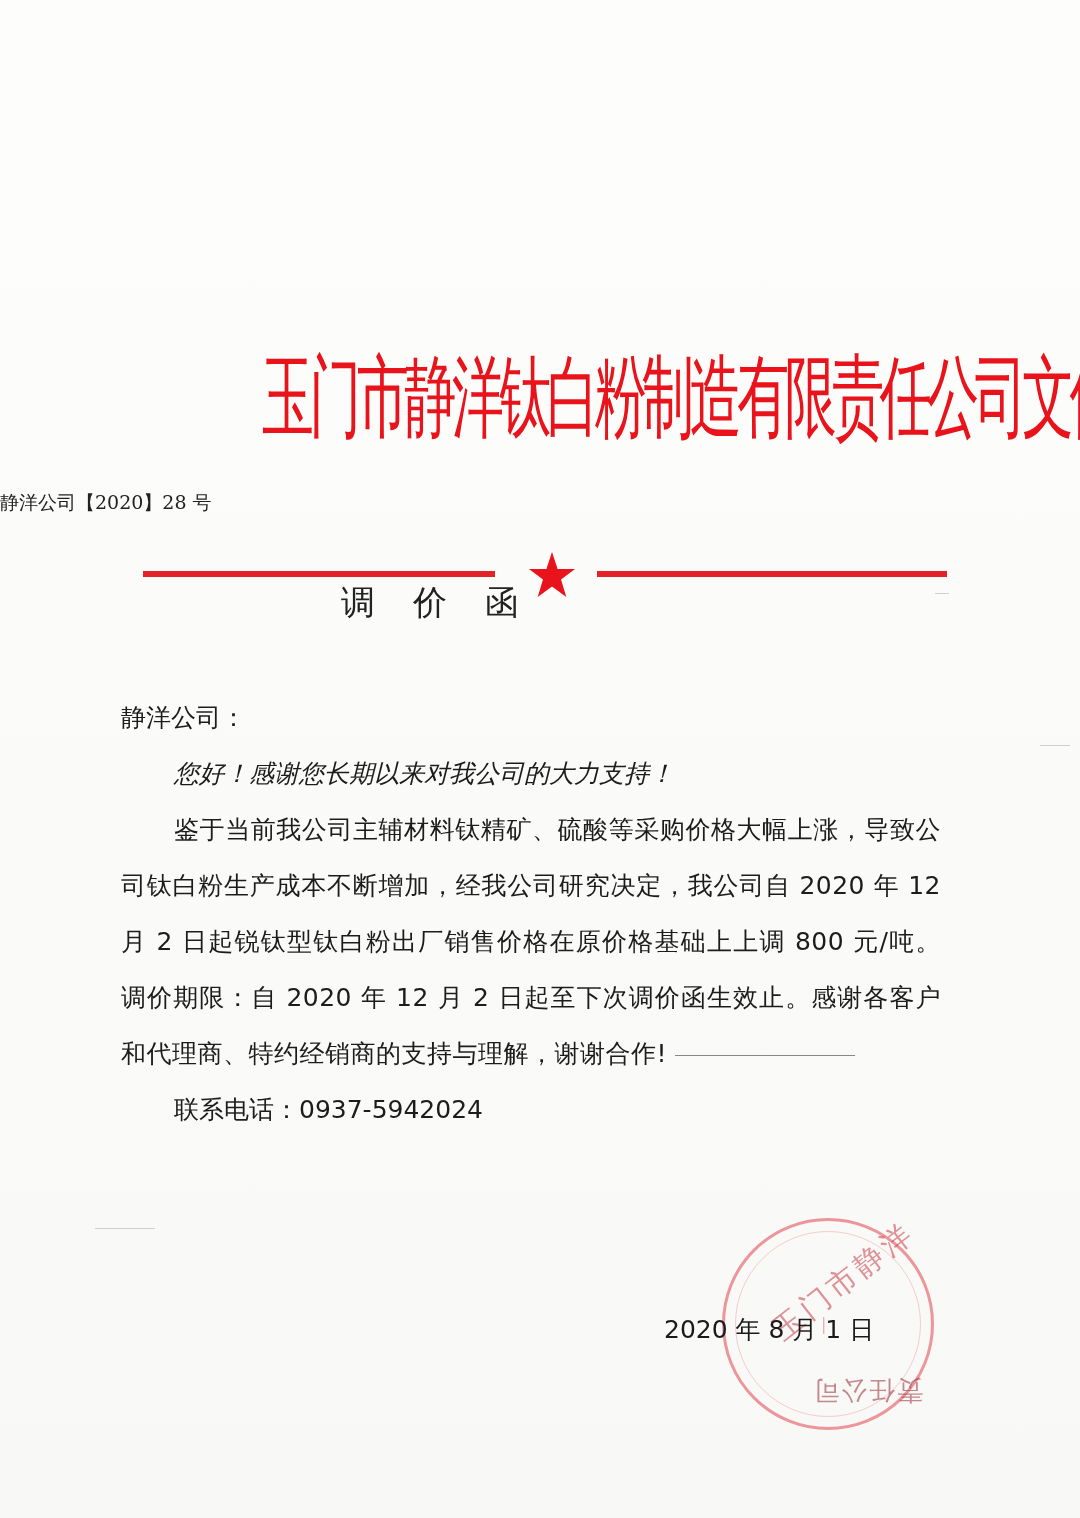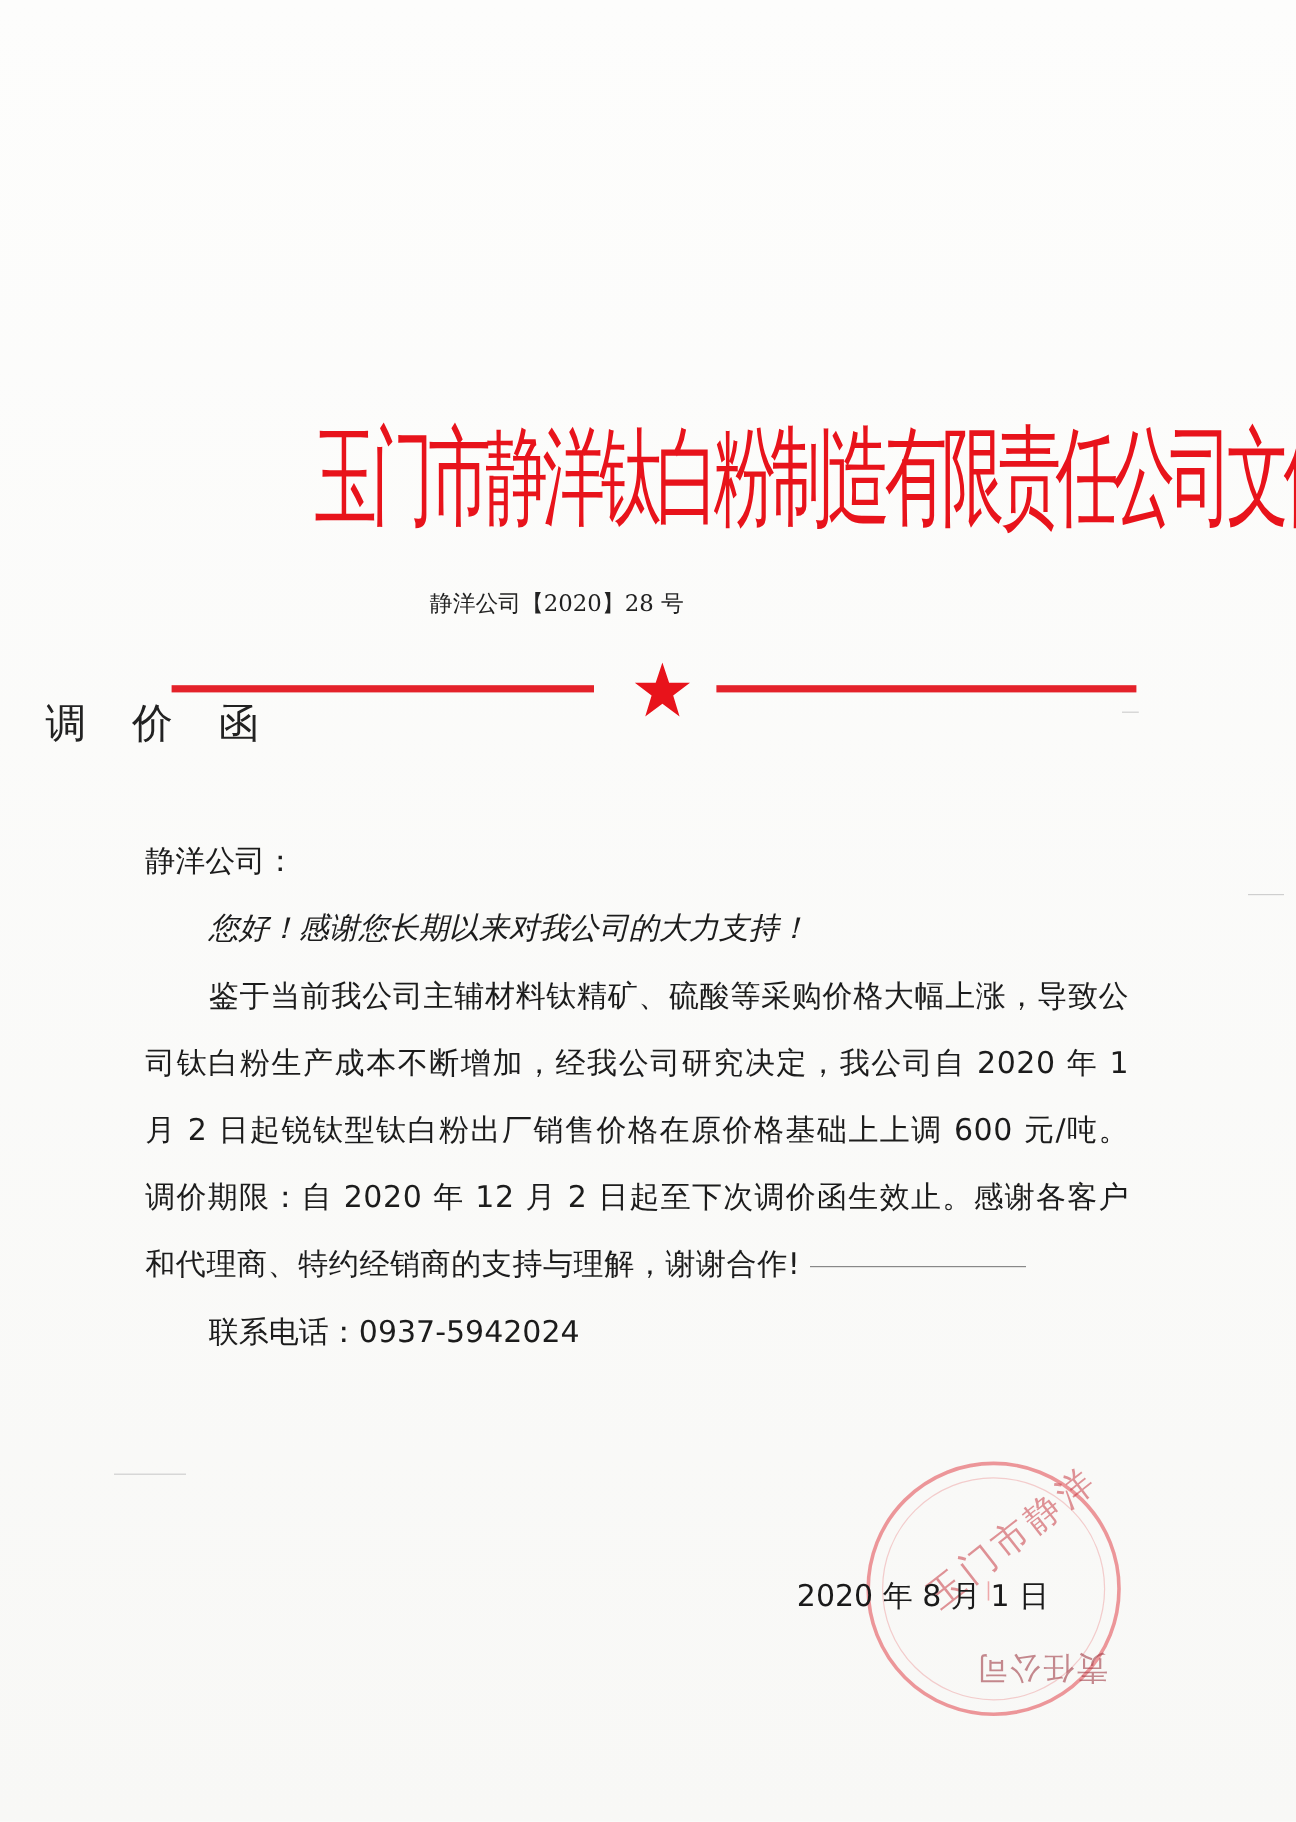--- a/index.html
+++ b/index.html
@@ -36,21 +36,21 @@
       transform: scaleX(0.72) scaleY(1.25);
       transform-origin: center top;
       white-space: nowrap;
       font-weight: normal;
     }
     .doc-number {
       position: absolute;
       left: 0;
       width: 928px;
       top: 490px;
-      text-align: center;
+      text-align: left;
       font-size: 19px;
       color: #222;
       letter-spacing: 0px;
     }
     .red-line {
       position: absolute;
       height: 6px;
       background: #e4222a;
       top: 571px;
     }
@@ -61,20 +61,21 @@
       left: 528px;
       top: 552px;
       width: 48px;
       height: 46px;
     }
     .subtitle {
       position: absolute;
       top: 580px;
       left: 0;
       width: 860px;
+      text-align: center;
       font-family: "DejaVu Sans", "Liberation Sans", sans-serif;
       font-size: 34px;
       color: #222;
       letter-spacing: 38px;
       padding-left: 38px;
       box-sizing: border-box;
     }
     .body-text {
       position: absolute;
       left: 121px;
@@ -190,21 +191,21 @@
   <svg class="star" viewBox="0 0 48 46">
     <polygon points="24,0 29.6,17 47,17 33,27.5 38.3,45 24,34.5 9.7,45 15,27.5 1,17 18.4,17" fill="#e8131b"></polygon>
   </svg>
   <div class="red-line right"></div>
 
   <div class="subtitle">调价函</div>
 
   <div class="body-text">
     <p class="salutation">静洋公司：</p>
     <p class="greeting">您好！感谢您长期以来对我公司的大力支持！</p>
-    <p class="para"><span>鉴于当前我公司主辅材料钛精矿、硫酸等采购价格大幅上涨，导致公司钛白粉生产成本不断增加，经我公司研究决定，我公司自 2020 年 1 月 2 日起锐钛型钛白粉出厂销售价格在原价格基础上上调 600 元/吨。调价期限：自 2020 年 12 月 2 日起至下次调价函生效止。感谢各客户和代理商、特约经销商的支持与理解，谢谢合作!</span><span class="trail-line"></span></p>
+    <p class="para"><span>鉴于当前我公司主辅材料钛精矿、硫酸等采购价格大幅上涨，导致公司钛白粉生产成本不断增加，经我公司研究决定，我公司自 2020 年 12 月 2 日起锐钛型钛白粉出厂销售价格在原价格基础上上调 800 元/吨。调价期限：自 2020 年 12 月 2 日起至下次调价函生效止。感谢各客户和代理商、特约经销商的支持与理解，谢谢合作!</span><span class="trail-line"></span></p>
     <p class="contact">
       <span>联系电话：</span><span>0937-5942024</span>
     </p>
   </div>
 
   <div class="seal">
     <div class="seal-inner"></div>
     <div class="seal-text-top">玉门市静洋</div>
     <div class="seal-center">|</div>
     <div class="seal-text-bottom">责任公司</div>

